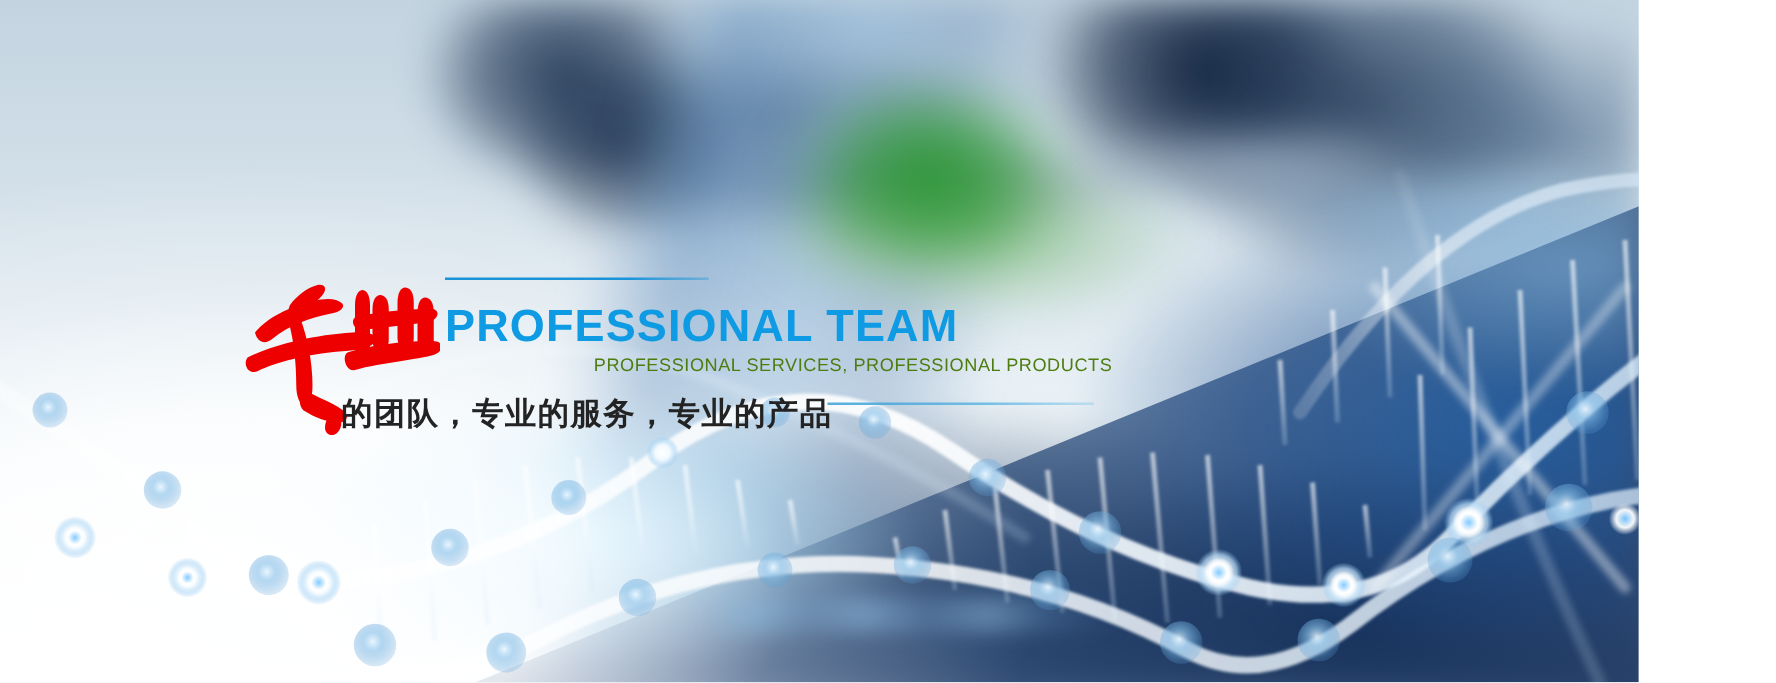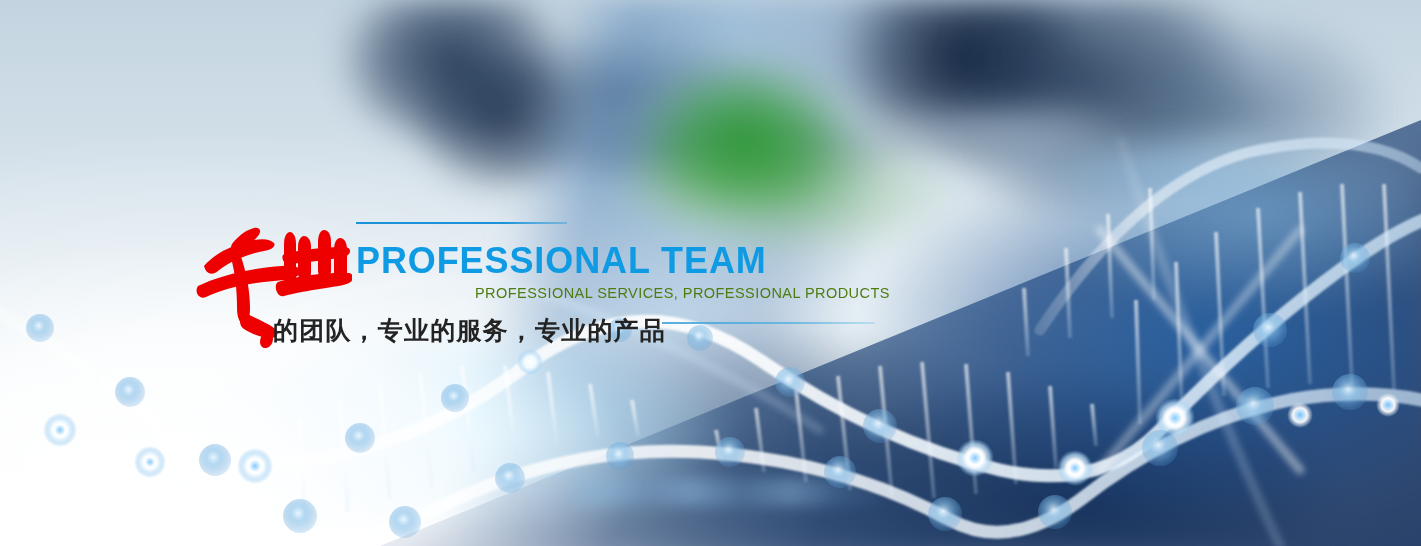--- a/index.html
+++ b/index.html
@@ -3,21 +3,21 @@
 <meta charset="utf-8">
 <style>
   html, body {
     margin: 0;
     padding: 0;
     background: #ffffff;
   }
 
   #banner {
     position: relative;
-    width: 1421px;
+    width: 1311px;
     height: 546px;
     overflow: hidden;
     font-family: "Liberation Sans", "DejaVu Sans", sans-serif;
     background: #dfeaf2;
   }
 
   
   .bg-layer {
     position: absolute;
     inset: 0;

